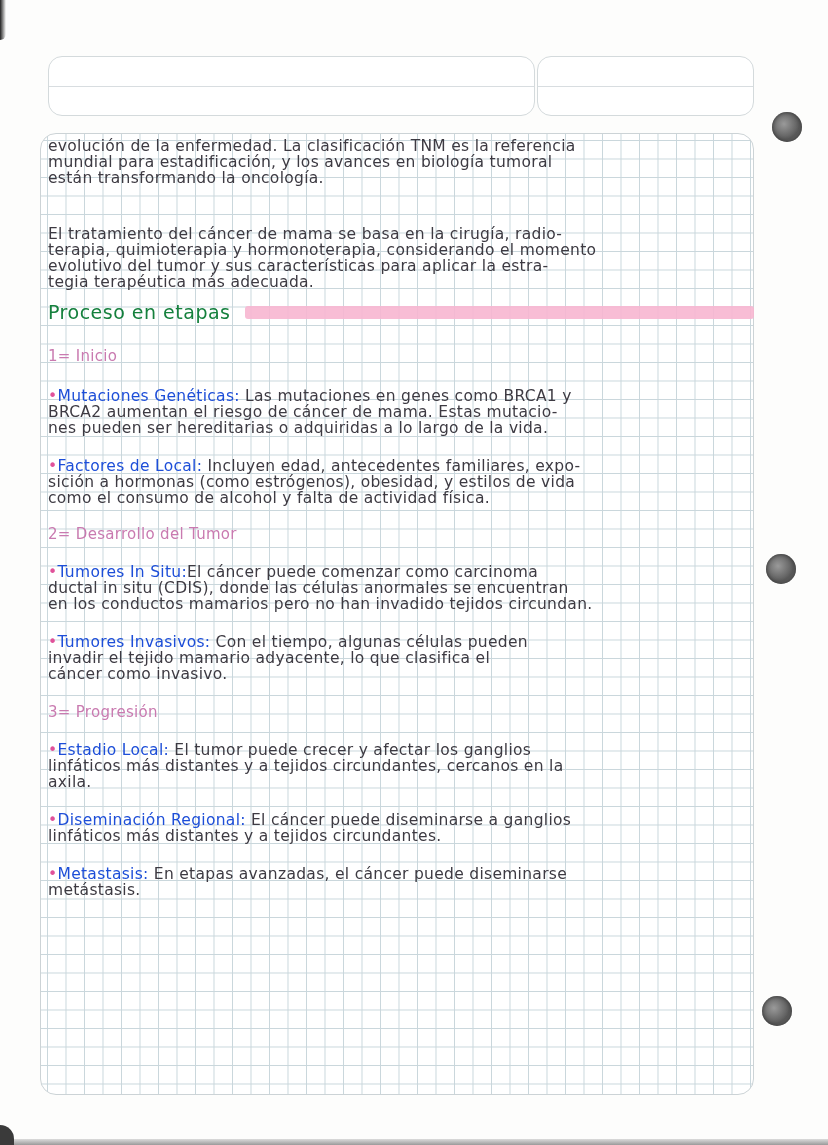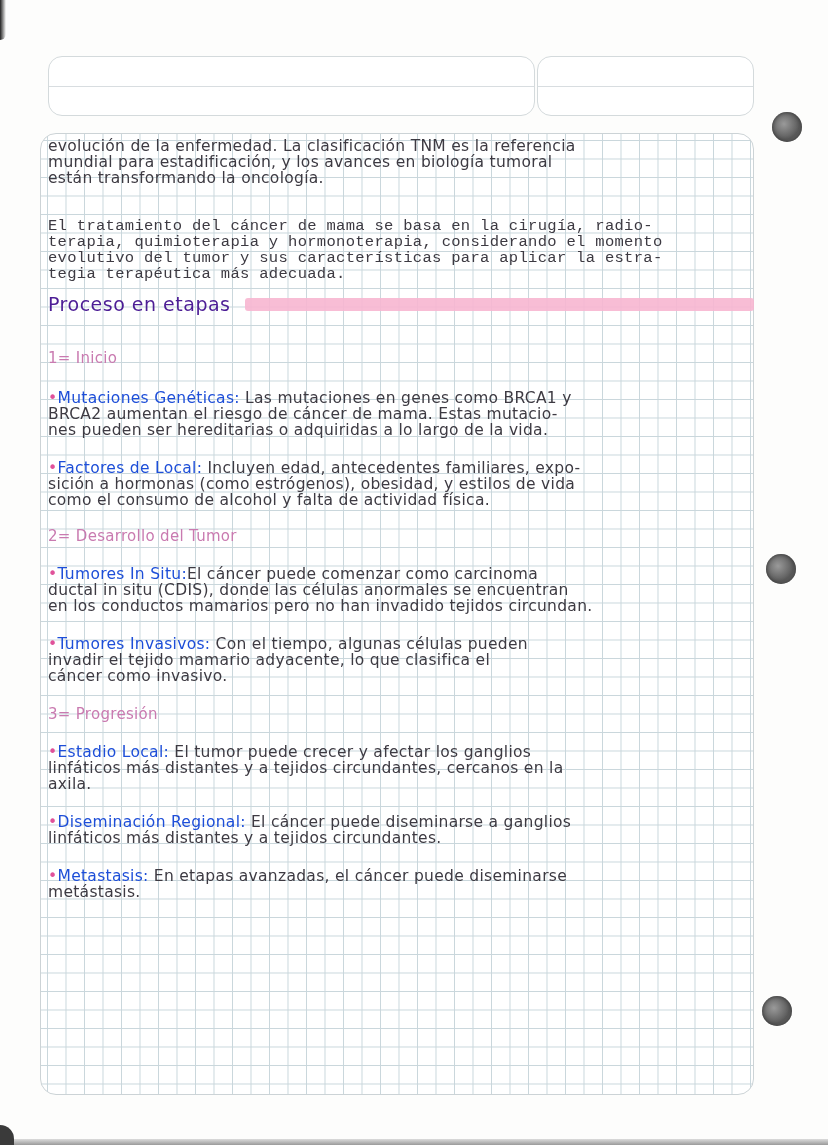--- a/index.html
+++ b/index.html
@@ -58,21 +58,21 @@
 
   
   .content {
     position:absolute; left:48px; top:134px; width:706px;
     color:#3d3a42;
     font-family:"DejaVu Sans", sans-serif;
     font-size:15.5px; line-height:16px; letter-spacing:0.3px;
   }
   .para { margin:0; }
   .heading {
-    font-size:19px; color:#4c1d95; letter-spacing:0.5px;
+    font-size:19px; color:#15803d; letter-spacing:0.5px;
     display:flex; align-items:center;
   }
   .heading .highlight {
     display:inline-block; height:13px; flex:1; margin-left:14px;
     background:#f7b6d0; border-radius:3px; opacity:0.9;
   }
   .stage-label { font-size:15px; color:#c97ab0; }
   .item-title { color:#1d4ed8; }
   .bullet { color:#e0529a; }
 </style>
@@ -95,33 +95,33 @@
 <div class="grid-box"></div>
 
 <div class="content">
 
   <div class="para" style="margin-top:4px;">
     <div>evolución de la enfermedad. La clasificación TNM es la referencia</div>
     <div>mundial para estadificación, y los avances en biología tumoral</div>
     <div>están transformando la oncología.</div>
   </div>
 
-  <div class="para" style="margin-top:32px;font-family:Liberation Mono, monospace;">
+  <div class="para" style="margin-top:40px;">
     <div>El tratamiento del cáncer de mama se basa en la cirugía, radio-</div>
     <div>terapia, quimioterapia y hormonoterapia, considerando el momento</div>
     <div>evolutivo del tumor y sus características para aplicar la estra-</div>
     <div>tegia terapéutica más adecuada.</div>
   </div>
 
   <div class="heading" style="margin-top:14px;">
     <span>Proceso en etapas</span>
     <span class="highlight"></span>
   </div>
 
-  <div class="stage-label" style="margin-top:38px;">1= Inicio</div>
+  <div class="stage-label" style="margin-top:28px;">1= Inicio</div>
 
   <div class="para" style="margin-top:24px;">
     <div><span class="bullet">•</span><span class="item-title">Mutaciones Genéticas:</span><span> Las mutaciones en genes como BRCA1 y</span></div>
     <div>BRCA2 aumentan el riesgo de cáncer de mama. Estas mutacio-</div>
     <div>nes pueden ser hereditarias o adquiridas a lo largo de la vida.</div>
   </div>
 
   <div class="para" style="margin-top:22px;">
     <div><span class="bullet">•</span><span class="item-title">Factores de Local:</span><span> Incluyen edad, antecedentes familiares, expo-</span></div>
     <div>sición a hormonas (como estrógenos), obesidad, y estilos de vida</div>

